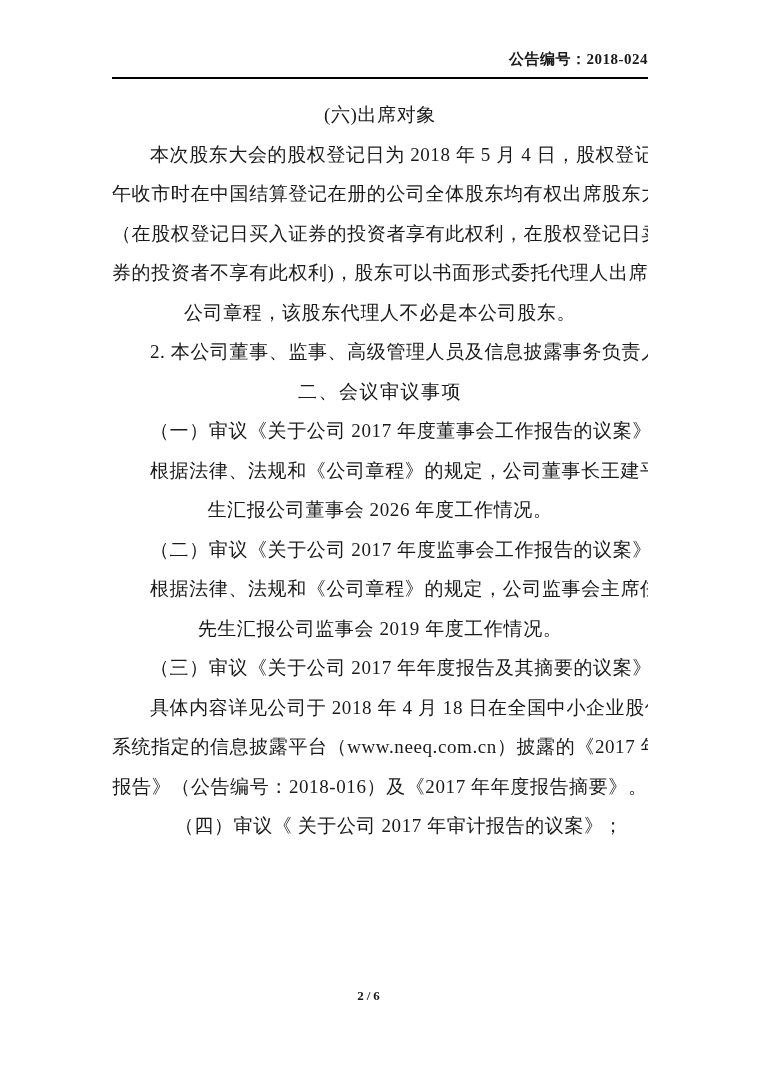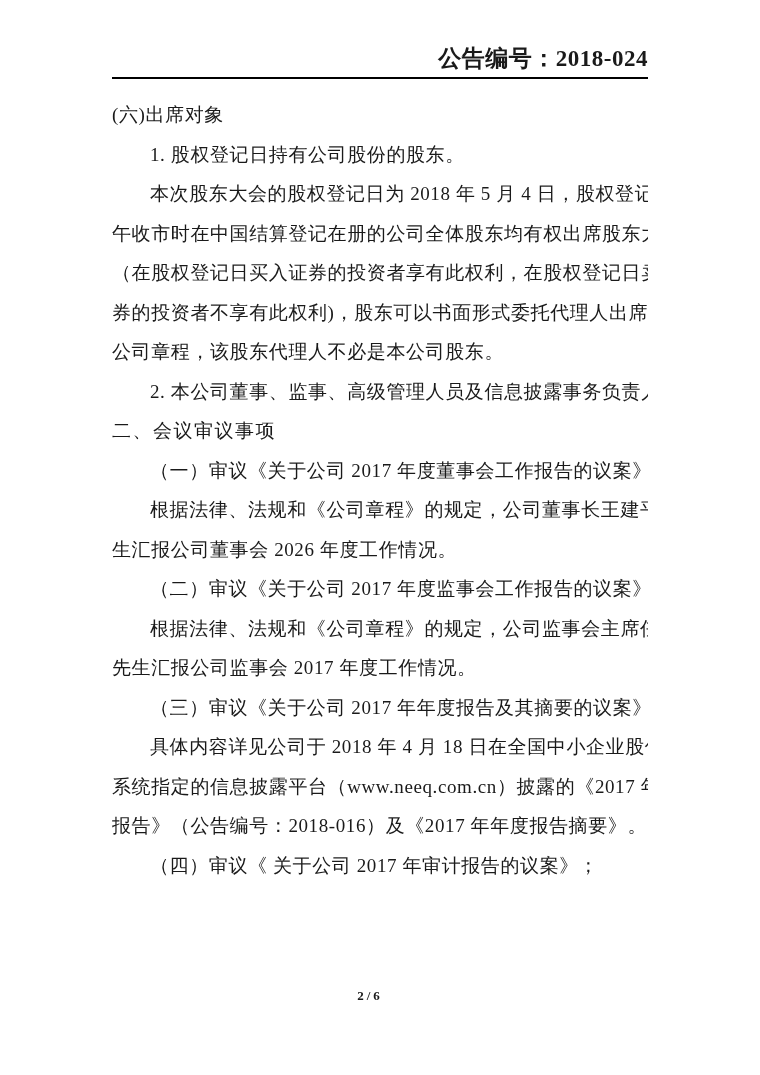--- a/index.html
+++ b/index.html
@@ -20,38 +20,38 @@
   .content {
     position: absolute;
     left: 112px;
     width: 536px;
     top: 0;
   }
   .header {
     margin-top: 46px;
     text-align: right;
     font-weight: bold;
-    font-size: 23px;
+    font-size: 15px;
     line-height: 26px;
     padding-bottom: 5px;
     border-bottom: 2px solid #000000;
     letter-spacing: 0.5px;
     font-family: Liberation Serif, serif;
   }
   .body-text {
     margin-top: 16px;
     font-size: 19px;
   }
   .line {
     height: 39.5px;
     line-height: 39.5px;
     white-space: nowrap;
     overflow: hidden;
     letter-spacing: 0.6px;
-    text-align: left;
+    text-align: center;
   }
   .ind { text-indent: 2em; }
   .j {
     text-align: justify;
     text-align-last: justify;
   }
   .b {
     font-weight: normal;
     letter-spacing: 1.5px;
   }
@@ -70,34 +70,33 @@
 </head>
 <body>
 
 <div class="page">
   <div class="content">
 
     <div class="header">公告编号：2018-024</div>
 
     <div class="body-text">
       <div class="line">(六)出席对象</div>
-      <div class="line ind">1. 股权登记日持有公司股份的股东。</div>
       <div class="line ind j">本次股东大会的股权登记日为 2018 年 5 月 4 日，股权登记日下</div>
       <div class="line j">午收市时在中国结算登记在册的公司全体股东均有权出席股东大会</div>
       <div class="line j">（在股权登记日买入证券的投资者享有此权利，在股权登记日卖出证</div>
       <div class="line j">券的投资者不享有此权利)，股东可以书面形式委托代理人出席会议、</div>
       <div class="line">公司章程，该股东代理人不必是本公司股东。</div>
       <div class="line ind">2. 本公司董事、监事、高级管理人员及信息披露事务负责人。</div>
       <div class="line b">二、会议审议事项</div>
       <div class="line ind">（一）审议《关于公司 2017 年度董事会工作报告的议案》；</div>
       <div class="line ind j">根据法律、法规和《公司章程》的规定，公司董事长王建平先</div>
       <div class="line">生汇报公司董事会 2026 年度工作情况。</div>
       <div class="line ind">（二）审议《关于公司 2017 年度监事会工作报告的议案》；</div>
       <div class="line ind j">根据法律、法规和《公司章程》的规定，公司监事会主席任一松</div>
-      <div class="line">先生汇报公司监事会 2017 年度工作情况。</div>
+      <div class="line">先生汇报公司监事会 2019 年度工作情况。</div>
       <div class="line ind">（三）审议《关于公司 2017 年年度报告及其摘要的议案》；</div>
       <div class="line ind j">具体内容详见公司于 2018 年 4 月 18 日在全国中小企业股份转让</div>
       <div class="line j">系统指定的信息披露平台（www.neeq.com.cn）披露的《2017 年年度</div>
       <div class="line">报告》（公告编号：2018-016）及《2017 年年度报告摘要》。</div>
       <div class="line ind">（四）审议《 关于公司 2017 年审计报告的议案》；</div>
     </div>
 
   </div>
 
   <div class="footer">2/6</div>

